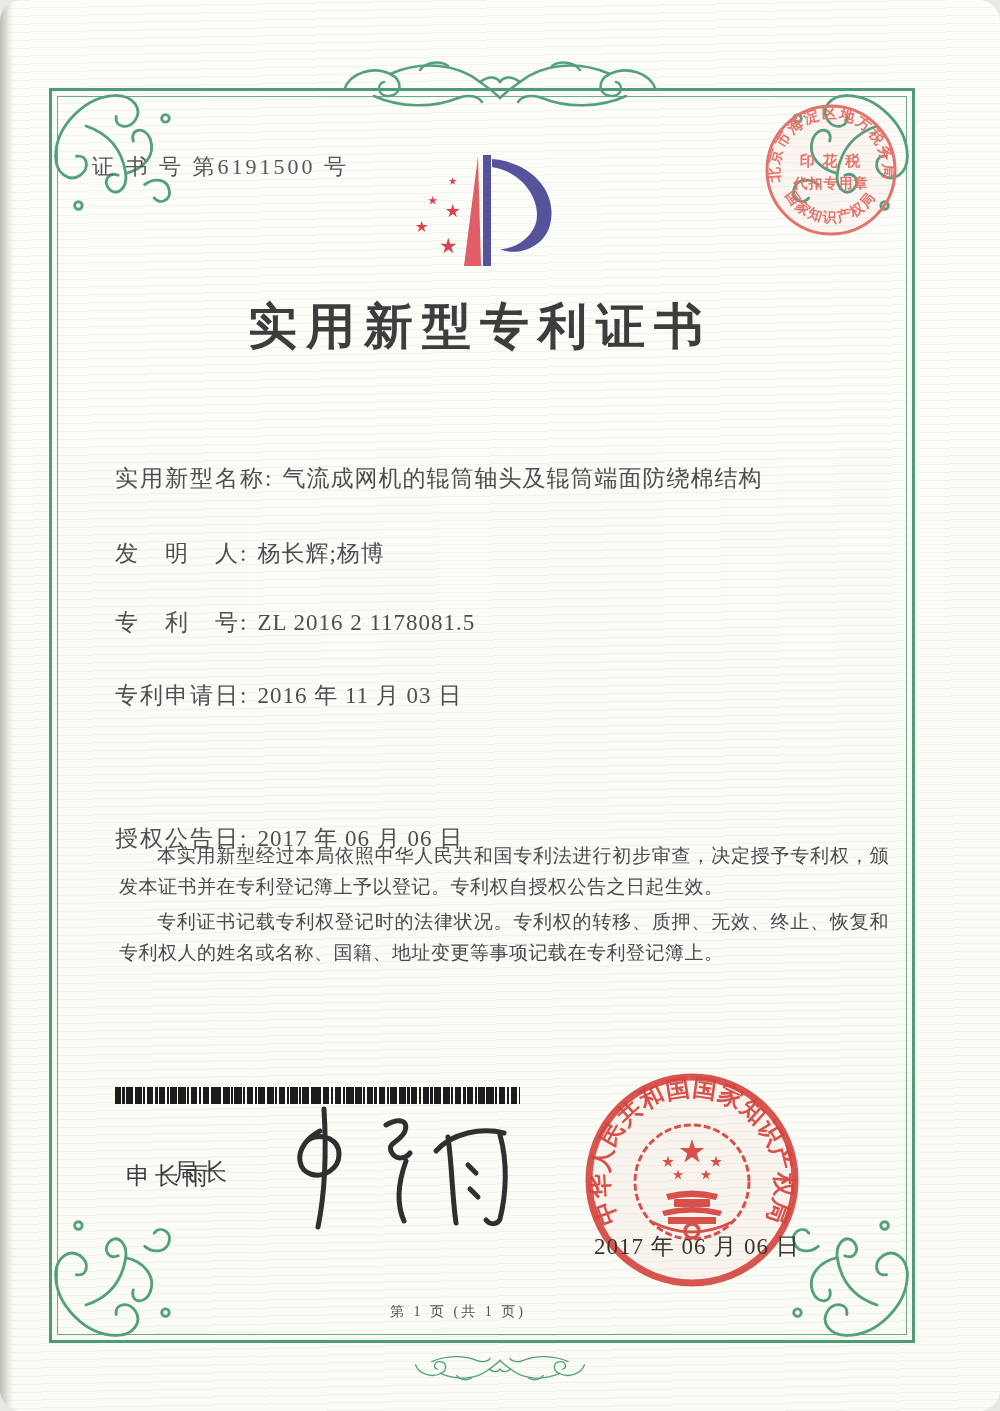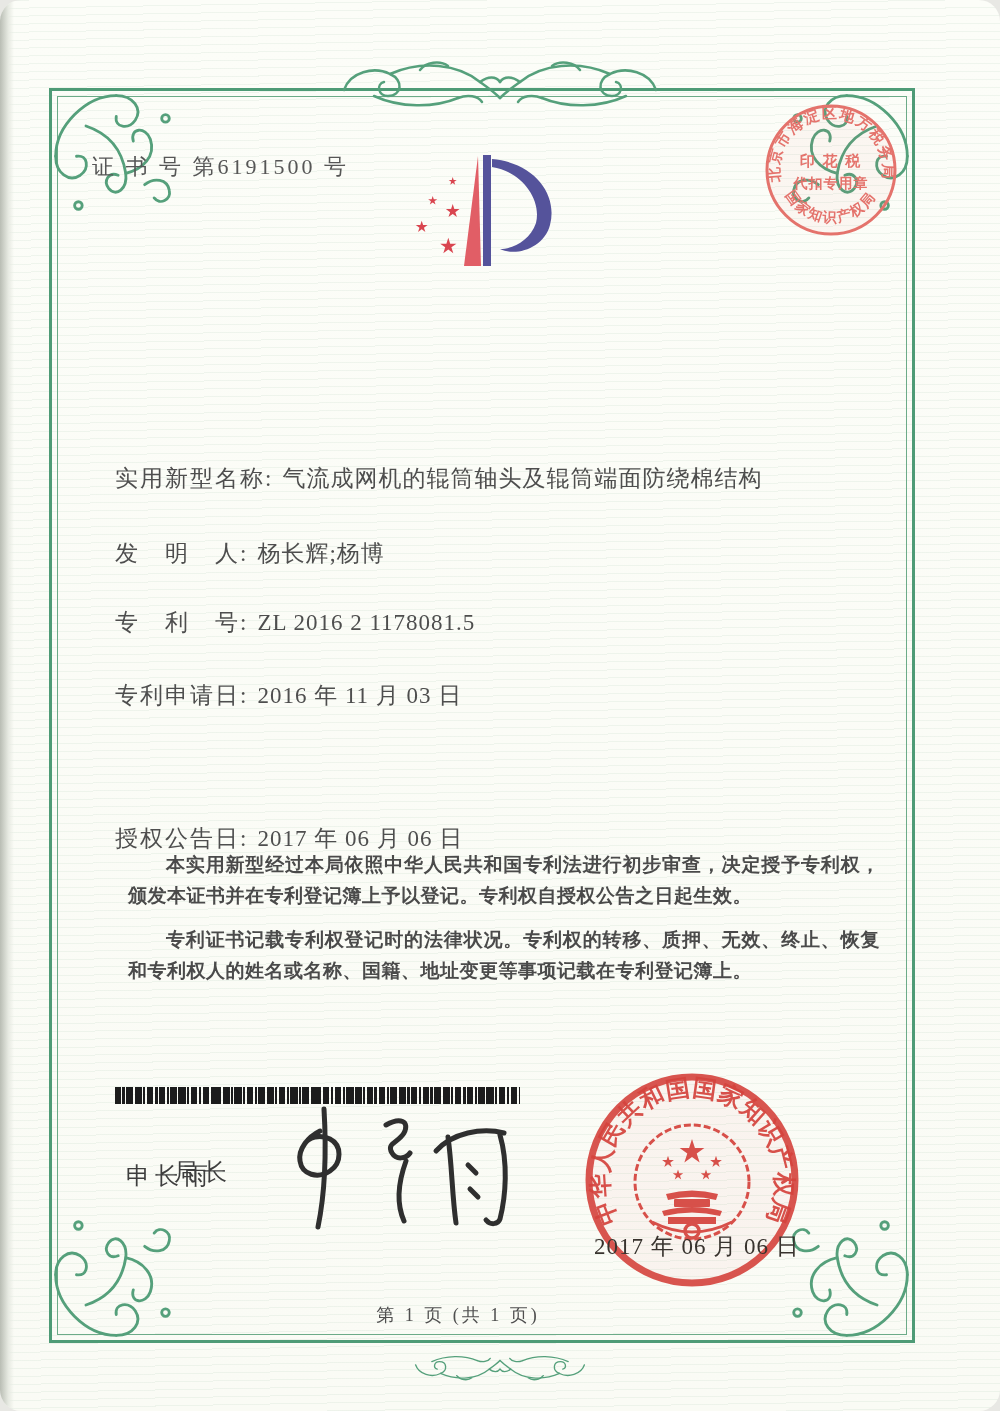--- a/index.html
+++ b/index.html
@@ -18,33 +18,33 @@
   .frame-inner{left:57px;top:96px;right:93px;bottom:76px;border:1px solid #6cab88;}
   
   .cert-no{left:92px;top:152px;font-size:22px;letter-spacing:3px;color:#565656;}
   .title{left:0;width:960px;top:294px;text-align:center;font-size:49px;font-weight:700;
     letter-spacing:9px;color:#3d3d3d;}
   .field{left:115px;width:790px;font-size:23px;color:#4e4e4e;white-space:nowrap;margin-top:35px;}
   .flabel{letter-spacing:2px;}
   .fvalue{margin-left:9px;letter-spacing:1px;}
   .paras{left:115px;width:778px;top:836px;font-size:19px;line-height:31px;
     text-align:justify;color:#4a4a4a;letter-spacing:.5px;}
-  .paras p{margin:13px;text-indent:2em;font-weight:bold;}
+  .paras p{margin:4px;text-indent:2em;}
   .barcode{left:115px;top:1087px;width:405px;height:17px;
     background:
       repeating-linear-gradient(90deg,#1c1c1c 0 2px,rgba(0,0,0,0) 2px 4px),
       repeating-linear-gradient(90deg,#1c1c1c 0 5px,rgba(0,0,0,0) 5px 11px),
       repeating-linear-gradient(90deg,#1c1c1c 0 1px,rgba(0,0,0,0) 1px 7px);}
   .signoff-title{left:126px;top:1156px;font-size:24px;letter-spacing:5px;color:#3e3e3e;margin-left:48px;}
   .signoff-name{left:126px;top:1160px;font-size:24px;letter-spacing:5px;color:#3e3e3e;}
   .signature{left:268px;top:1102px;width:260px;height:132px;}
   .seal-authority{left:582px;top:1070px;width:220px;height:220px;}
   .seal-date{left:594px;top:1231px;font-size:23px;letter-spacing:1px;color:#38332e;white-space:nowrap;}
   .seal-tax{left:761px;top:100px;width:140px;height:140px;}
-  .footer{left:0;width:916px;top:1303px;text-align:center;font-size:18px;
+  .footer{left:0;width:916px;top:1303px;text-align:center;font-size:14px;
     letter-spacing:3px;color:#4f4f4f;}
   .logo{left:400px;top:153px;width:160px;height:116px;}
   .orn{pointer-events:none;}
   .orn-tl{left:50px;top:90px;width:142px;height:142px;}
   .orn-tr{left:771px;top:90px;width:142px;height:142px;transform:scaleX(-1);}
   .orn-bl{left:50px;top:1199px;width:142px;height:142px;transform:scaleY(-1);}
   .orn-br{left:771px;top:1199px;width:142px;height:142px;transform:scale(-1,-1);}
   .orn-top{left:330px;top:56px;width:340px;height:60px;}
   .orn-bottom{left:408px;top:1340px;width:184px;height:54px;transform:scaleY(-1);}
 </style>
@@ -109,20 +109,21 @@
     <polygon points="78,3 81,113 64,113" fill="#e15e66"></polygon>
     <rect x="83" y="2" width="8" height="111" fill="#55539b"></rect>
     <path d="M92,6 C135,10 158,42 150,72 C144,95 116,104 100,96 C112,96 130,88 136,70 C142,45 120,18 92,14 Z" fill="#55539b"></path>
     <use href="#star" transform="translate(52.7,28.3) scale(0.42)" fill="#d9454f"></use>
     <use href="#star" transform="translate(32.7,47.7) scale(0.48)" fill="#d9454f"></use>
     <use href="#star" transform="translate(52.7,58.3) scale(0.72)" fill="#d9454f"></use>
     <use href="#star" transform="translate(21.7,74) scale(0.62)" fill="#d9454f"></use>
     <use href="#star" transform="translate(48.3,93.3) scale(0.85)" fill="#d9454f"></use>
   </svg>
 
+  <div class="abs title">实用新型专利证书</div>
 
   <div class="abs field" style="top:428px">
     <span class="flabel">实用新型名称:</span><span class="fvalue">气流成网机的辊筒轴头及辊筒端面防绕棉结构</span>
   </div>
   <div class="abs field" style="top:503px">
     <span class="flabel">发　明　人:</span><span class="fvalue">杨长辉;杨博</span>
   </div>
   <div class="abs field" style="top:572px">
     <span class="flabel">专　利　号:</span><span class="fvalue">ZL 2016 2 1178081.5</span>
   </div>

